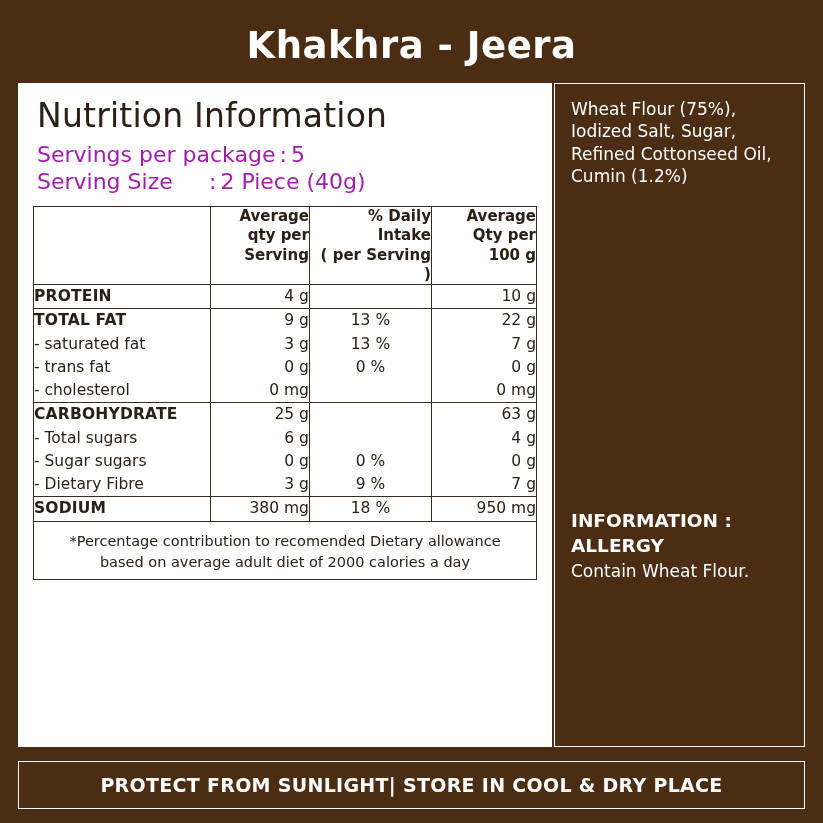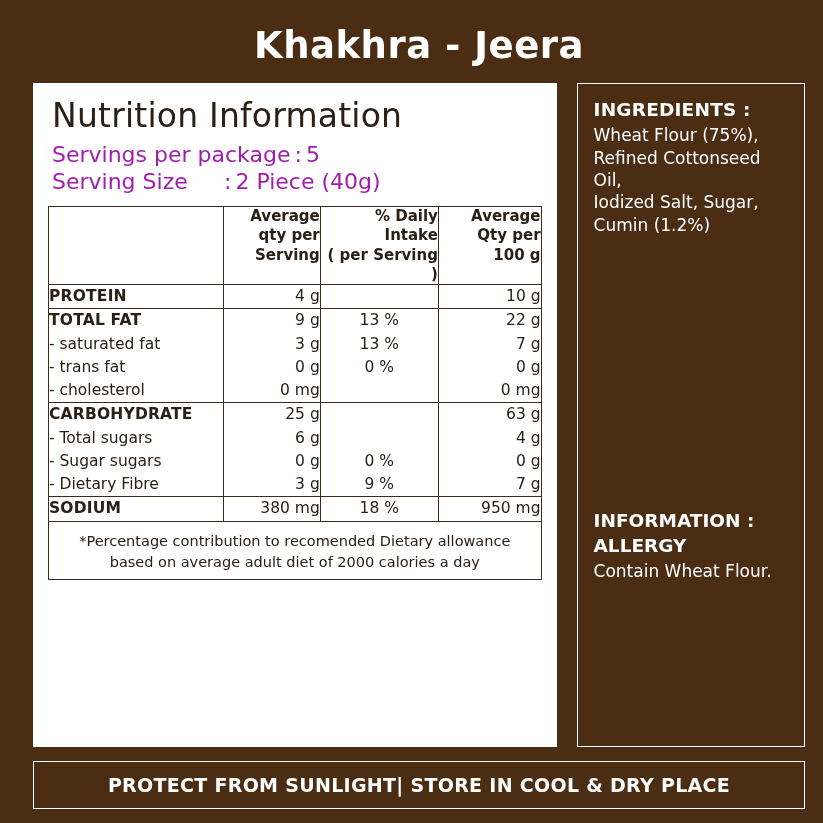--- a/index.html
+++ b/index.html
@@ -12,37 +12,37 @@
     background: #4a2d13;
     font-family: "DejaVu Sans", "Liberation Sans", sans-serif;
     color: #ffffff;
     overflow: hidden;
   }
   .page {
     position: relative;
     width: 823px;
     height: 823px;
     box-sizing: border-box;
-    padding: 14px 18px 14px 33px;
+    padding: 14px 18px 14px 18px;
     display: flex;
     flex-direction: column;
   }
   .title {
     text-align: center;
     font-size: 37px;
     font-weight: bold;
     letter-spacing: 0.5px;
     color: #ffffff;
     padding: 10px 0 16px 0;
     font-family: "DejaVu Sans", "Liberation Sans", sans-serif;
   }
   .body-row {
     display: flex;
     flex-direction: row;
-    gap: 20px;
+    gap: 2px;
     flex: 1 1 auto;
     min-height: 0;
     border-radius: 24px;
   }
   
   .nutrition-panel {
     background: #ffffff;
     color: #231a12;
     border: 1px solid #ffffff;
     width: 534px;
@@ -310,24 +310,23 @@
 
         <div class="footnote">
           <div>*Percentage contribution to recomended Dietary allowance</div>
           <div>based on average adult diet of 2000 calories a day</div>
         </div>
       </div>
     </div>
 
     <div class="side-panel">
       <div>
-        <div class="side-title">INGREDIENTS :</div>
         <div class="side-text">Wheat Flour (75%),</div>
+        <div class="side-text">Iodized Salt, Sugar,</div>
         <div class="side-text">Refined Cottonseed Oil,</div>
-        <div class="side-text">Iodized Salt, Sugar,</div>
         <div class="side-text">Cumin (1.2%)</div>
       </div>
 
       <div class="allergy-block">
         <div class="allergy-title">INFORMATION :</div>
         <div class="allergy-title">ALLERGY</div>
         <div class="side-text">Contain Wheat Flour.</div>
       </div>
     </div>
 

